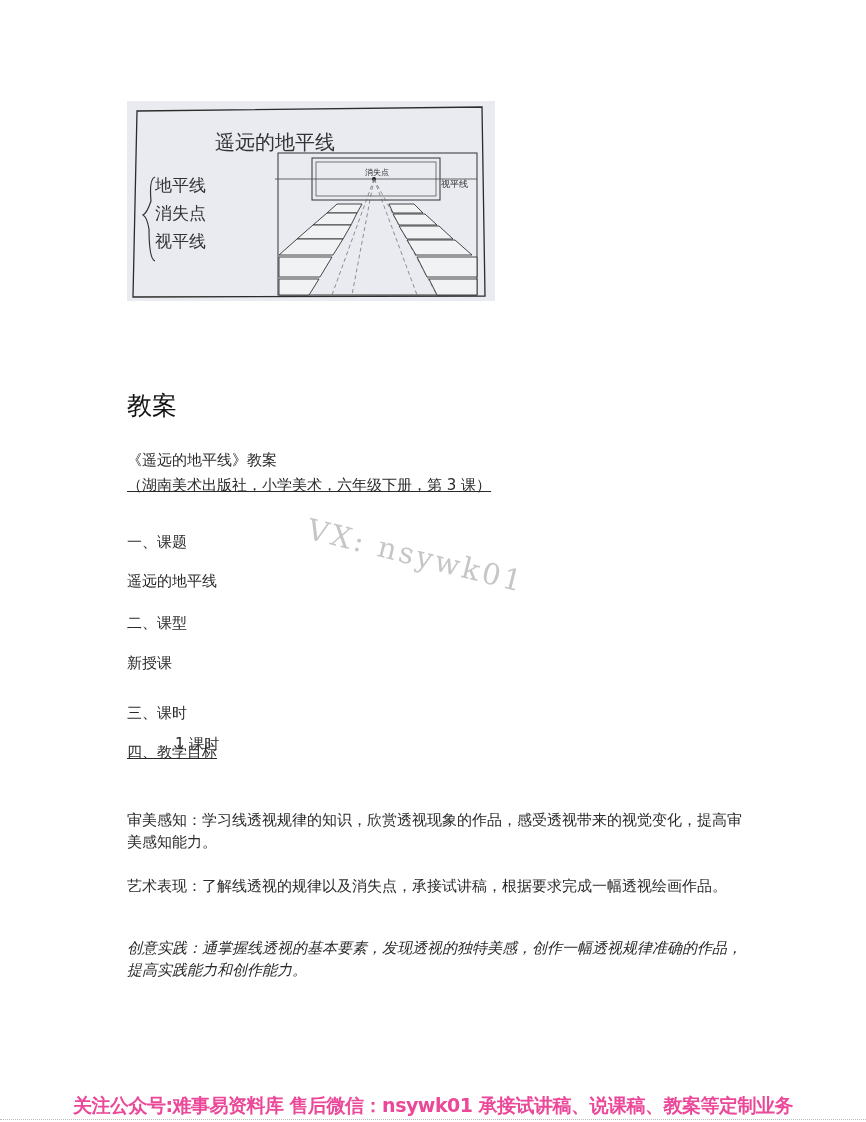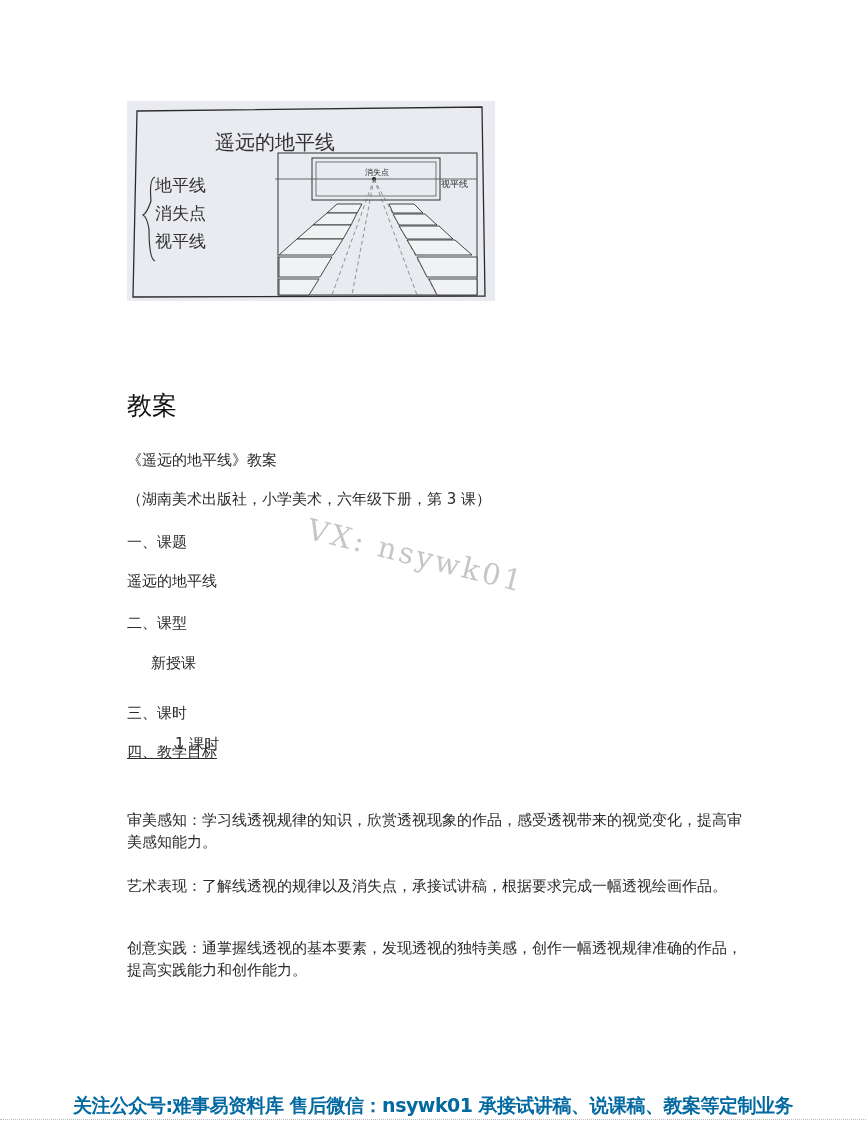--- a/index.html
+++ b/index.html
@@ -27,21 +27,21 @@
 
   .watermark {
     position: absolute; left: 312px; top: 512px;
     font-family: "DejaVu Serif", "Liberation Serif", serif;
     font-size: 29px; color: #c6c6c6; letter-spacing: 3px;
     transform: rotate(14deg); transform-origin: left top;
   }
 
   .footer {
     position: absolute; left: 0; top: 1093px; width: 866px; height: 29px;
-    text-align: center; font-weight: bold; font-size: 19px; color: #0369a1;
+    text-align: center; font-weight: bold; font-size: 19px; color: #ec4899;
     white-space: nowrap; letter-spacing: -0.5px;
     font-family: "DejaVu Sans", "Liberation Sans", sans-serif;
   }
   .footer-rule {
     position: absolute; left: 0; top: 1119px; width: 866px; height: 1px;
     border-top: 1px dotted #bbb;
   }
 </style>
 </head>
 <body>
@@ -91,33 +91,33 @@
       <path d="M280 139 L328 139 L345 154 L289 154 Z"></path>
       <path d="M290 156 L350 156 L350 176 L300 176 Z"></path>
       <path d="M302 178 L350 178 L350 194 L310 194 Z"></path>
     </g>
   </svg>
 </div>
 
 <div class="heading">教案</div>
 
 <div class="para" style="top:449px;">《遥远的地平线》教案</div>
-<div class="para" style="top:488px;">（湖南美术出版社，小学美术，六年级下册，第 3 课）</div>
+<div class="para" style="top:474px;text-decoration:underline;">（湖南美术出版社，小学美术，六年级下册，第 3 课）</div>
 
 <div class="para" style="top:531px;">一、课题</div>
 <div class="para" style="top:570px;">遥远的地平线</div>
 
 <div class="para" style="top:612px;">二、课型</div>
-<div class="para" style="top:652px;margin-left:24px;">新授课</div>
+<div class="para" style="top:652px;">新授课</div>
 
 <div class="para" style="top:702px;">三、课时</div>
 <div class="para" style="top:733px;margin-left:48px;">1 课时</div>
 
 <div class="para" style="top:741px;text-decoration:underline;">四、教学目标</div>
 
 <div class="para wrap" style="top:809px;">审美感知：学习线透视规律的知识，欣赏透视现象的作品，感受透视带来的视觉变化，提高审美感知能力。</div>
 <div class="para wrap" style="top:875px;">艺术表现：了解线透视的规律以及消失点，承接试讲稿，根据要求完成一幅透视绘画作品。</div>
-<div class="para wrap" style="top:937px;">创意实践：通掌握线透视的基本要素，发现透视的独特美感，创作一幅透视规律准确的作品，提高实践能力和创作能力。</div>
+<div class="para wrap" style="top:937px;font-style:italic;">创意实践：通掌握线透视的基本要素，发现透视的独特美感，创作一幅透视规律准确的作品，提高实践能力和创作能力。</div>
 
 <div class="watermark">VX: nsywk01</div>
 
 <div class="footer">关注公众号:难事易资料库  售后微信：nsywk01   承接试讲稿、说课稿、教案等定制业务</div>
 <div class="footer-rule"></div>
 
 </body></html>

